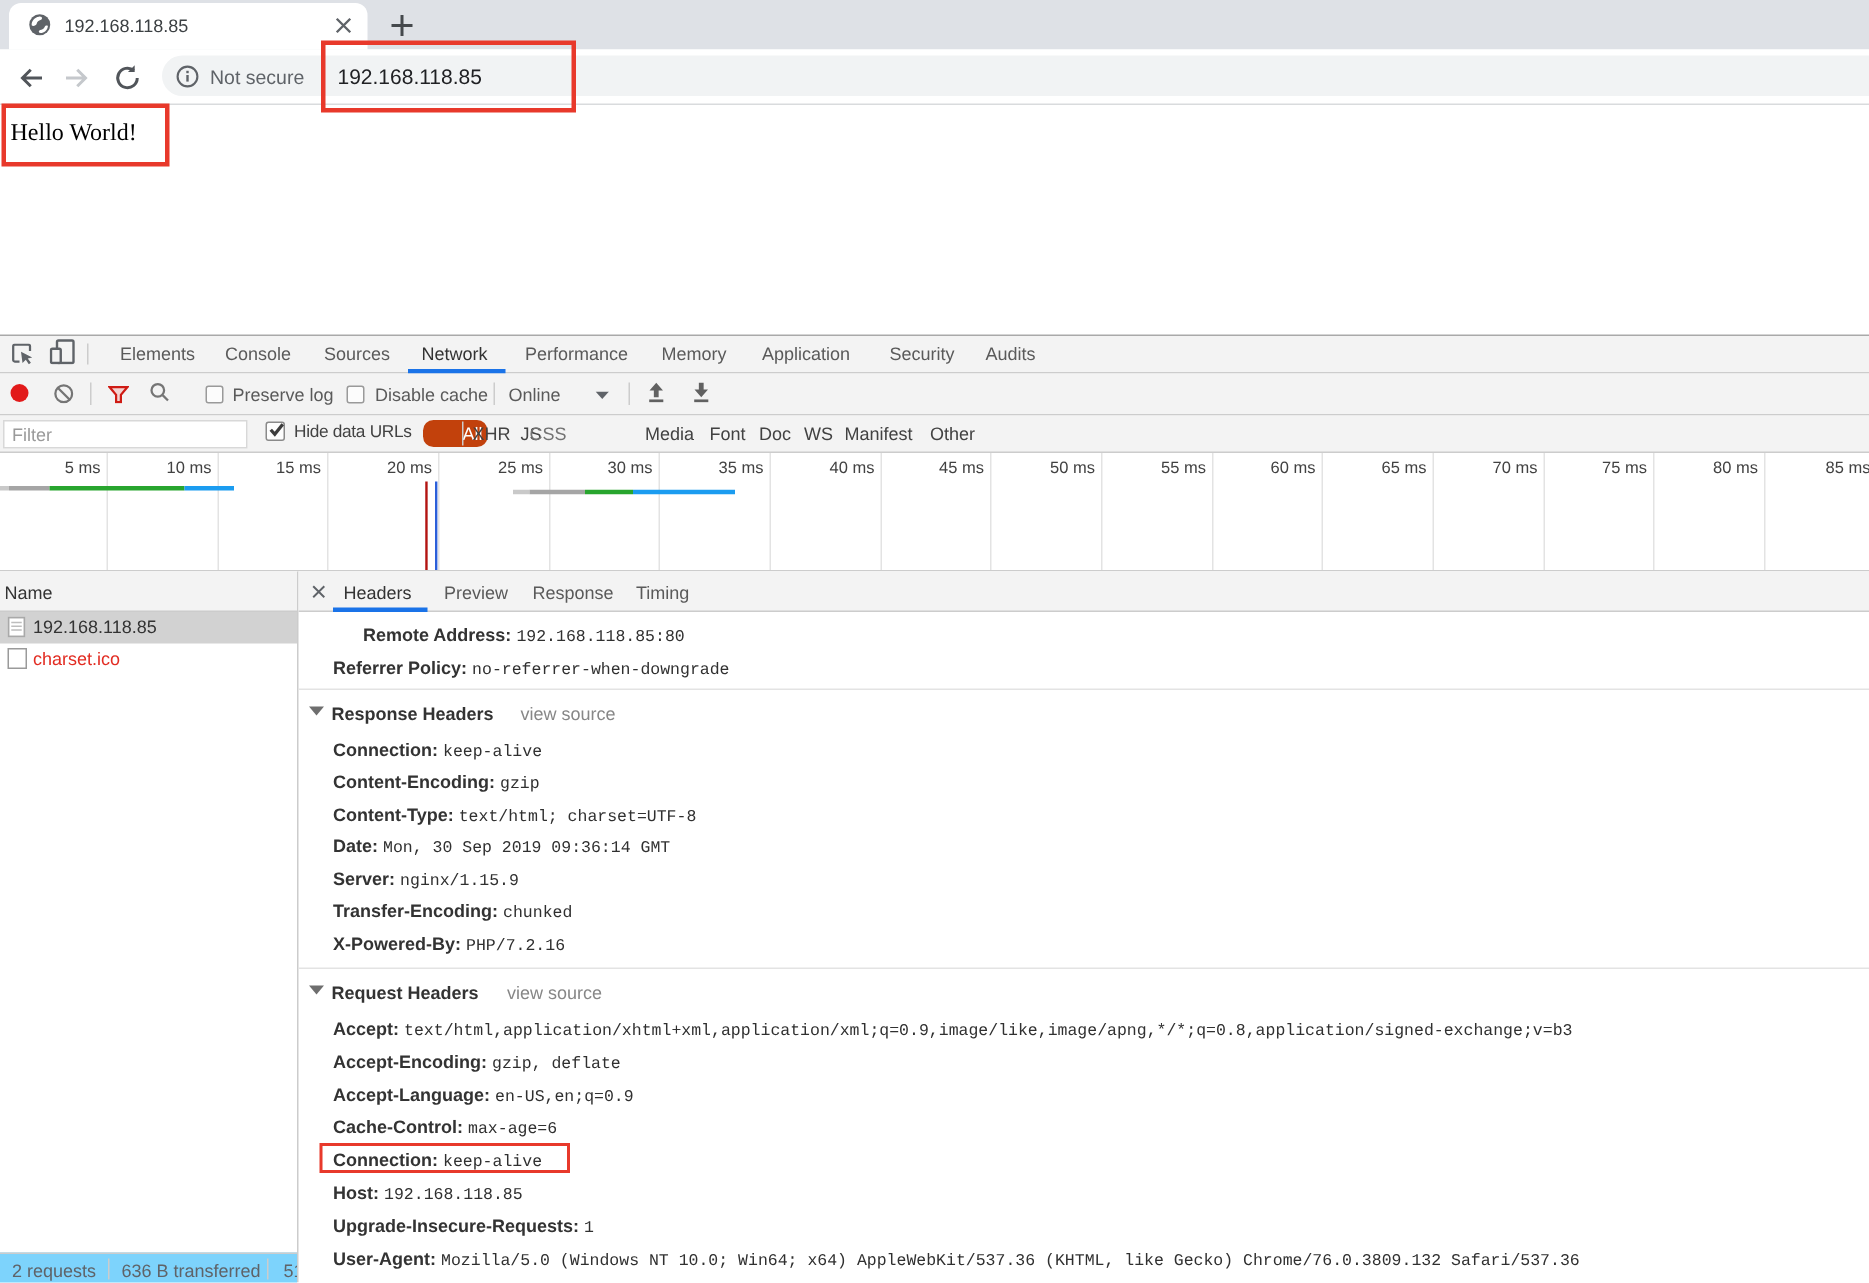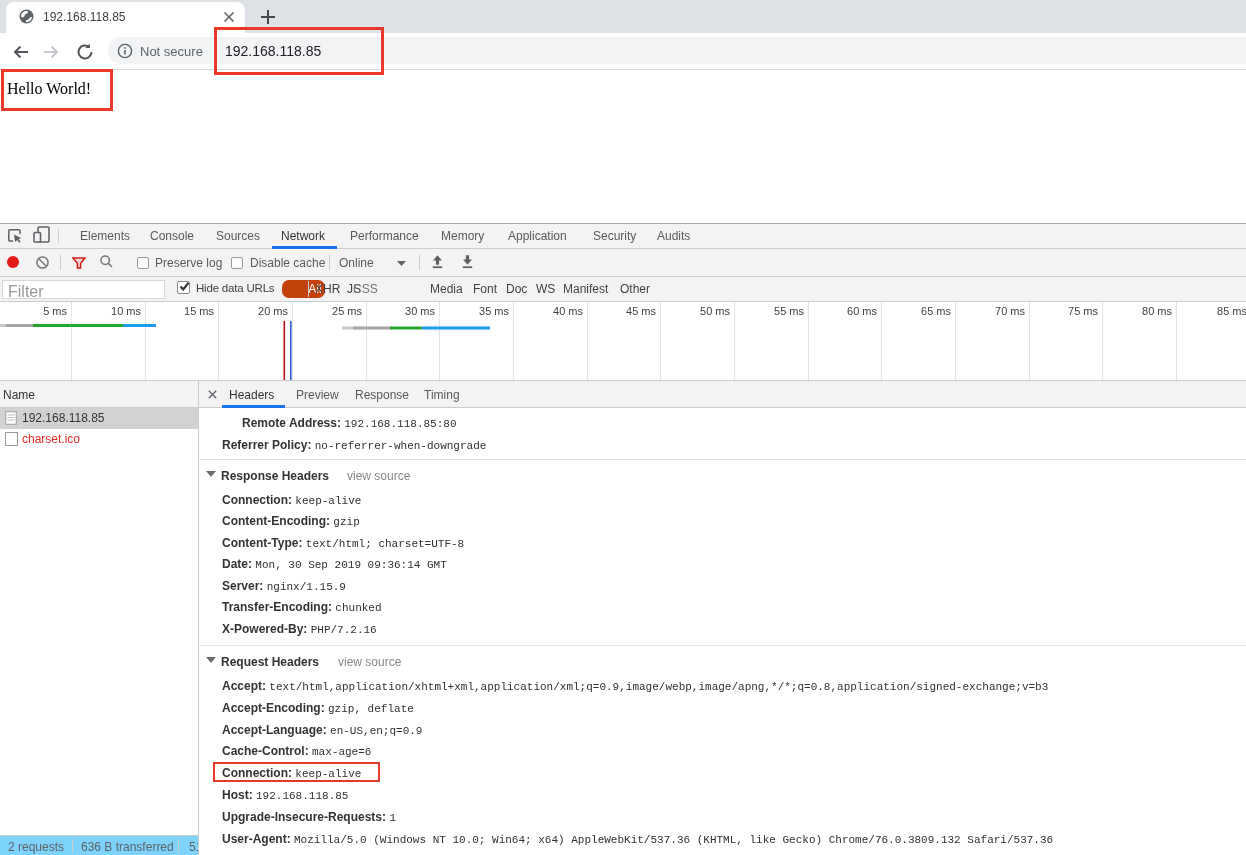--- a/index.html
+++ b/index.html
@@ -118,21 +118,21 @@
     <path d="M6.5 1.2 L11 6.4 L8.1 6.4 L8.1 10.8 L4.9 10.8 L4.9 6.4 L2 6.4 Z" fill="#616161"></path>
     <rect x="1.8" y="12.3" width="9.4" height="1.8" fill="#616161"></rect>
   </svg>
   <svg class="abs" style="left:461px;top:254px;" width="13" height="15" viewBox="0 0 13 15">
     <path d="M6.5 10.8 L11 5.6 L8.1 5.6 L8.1 1.2 L4.9 1.2 L4.9 5.6 L2 5.6 Z" fill="#616161"></path>
     <rect x="1.8" y="12.3" width="9.4" height="1.8" fill="#616161"></rect>
   </svg>
 
   <div class="abs" style="left:0;top:277px;width:1246px;height:24px;background:#f3f3f3;border-bottom:1px solid #ccc;box-sizing:content-box;"></div>
   <div class="abs" style="left:2px;top:280px;width:163px;height:19px;background:#fff;border:1px solid #d8d8d8;box-sizing:border-box;"></div>
-  <div class="abs" style="left:8px;top:283px;font-size:16px;color:#9a9a9a;">Filter</div>
+  <div class="abs" style="left:8px;top:283px;font-size:12px;color:#9a9a9a;">Filter</div>
 
   <div class="abs" style="left:177px;top:281px;width:11px;height:11px;border:1px solid #8a8a8a;border-radius:2px;background:#fdfdfd;"></div>
   <svg class="abs" style="left:178px;top:280px;" width="13" height="13" viewBox="0 0 13 13">
     <path d="M2.5 6.5 L5.2 9.5 L10.5 2.8" stroke="#3c3c3c" stroke-width="2.2" fill="none"></path>
   </svg>
   <div class="abs dtxt" style="left:196px;top:282px;color:#424242;font-size:11.5px;letter-spacing:-0.2px;">Hide data URLs</div>
   <div class="abs" style="left:282px;top:280px;width:20px;height:18px;background:#c2410c;border-radius:7px;color:#fff;font-size:12px;text-align:center;line-height:18px;padding-left:23px;">All</div>
   <div class="abs" style="left:308px;top:281px;width:1px;height:16px;background:#ccc;"></div>
   <div class="abs dtxt" style="left:315px;top:282px;color:#424242;">XHR</div>
   <div class="abs dtxt" style="left:347px;top:282px;color:#424242;">JS</div>
@@ -248,21 +248,21 @@
   <div class="hrow" style="top:536px;"><span class="hlab">Content-Type:</span> <span class="mono">text/html; charset=UTF-8</span></div>
   <div class="hrow" style="top:557px;"><span class="hlab">Date:</span> <span class="mono">Mon, 30 Sep 2019 09:36:14 GMT</span></div>
   <div class="hrow" style="top:579px;"><span class="hlab">Server:</span> <span class="mono">nginx/1.15.9</span></div>
   <div class="hrow" style="top:600px;"><span class="hlab">Transfer-Encoding:</span> <span class="mono">chunked</span></div>
   <div class="hrow" style="top:622px;"><span class="hlab">X-Powered-By:</span> <span class="mono">PHP/7.2.16</span></div>
   <div class="abs" style="left:199px;top:645px;width:1047px;height:1px;background:#e3e3e3;"></div>
 
   <div class="abs" style="left:206px;top:657px;width:0;height:0;border-left:5px solid transparent;border-right:5px solid transparent;border-top:6px solid #6e6e6e;"></div>
   <div class="abs" style="left:221px;top:655px;font-size:12px;font-weight:bold;color:#333;">Request Headers</div>
   <div class="abs" style="left:338px;top:655px;font-size:12px;color:#878787;">view source</div>
-  <div class="hrow" style="top:679px;"><span class="hlab">Accept:</span> <span class="mono">text/html,application/xhtml+xml,application/xml;q=0.9,image/webp,image/apng,*/*;q=0.8,application/signed-exchange;v=b3</span></div>
+  <div class="hrow" style="top:679px;"><span class="hlab">Accept:</span> <span class="mono">text/html,application/xhtml+xml,application/xml;q=0.9,image/like,image/apng,*/*;q=0.8,application/signed-exchange;v=b3</span></div>
   <div class="hrow" style="top:701px;"><span class="hlab">Accept-Encoding:</span> <span class="mono">gzip, deflate</span></div>
   <div class="hrow" style="top:723px;"><span class="hlab">Accept-Language:</span> <span class="mono">en-US,en;q=0.9</span></div>
   <div class="hrow" style="top:744px;"><span class="hlab">Cache-Control:</span> <span class="mono">max-age=6</span></div>
   <div class="hrow" style="top:766px;"><span class="hlab">Connection:</span> <span class="mono">keep-alive</span></div>
   <div class="hrow" style="top:788px;"><span class="hlab">Host:</span> <span class="mono">192.168.118.85</span></div>
   <div class="hrow" style="top:810px;"><span class="hlab">Upgrade-Insecure-Requests:</span> <span class="mono">1</span></div>
   <div class="hrow" style="top:832px;"><span class="hlab">User-Agent:</span> <span class="mono">Mozilla/5.0 (Windows NT 10.0; Win64; x64) AppleWebKit/537.36 (KHTML, like Gecko) Chrome/76.0.3809.132 Safari/537.36</span></div>
 
   <div class="redbox" style="left:214px;top:27px;width:164px;height:42px;"></div>
   <div class="redbox" style="left:1px;top:69px;width:106px;height:36px;"></div>

